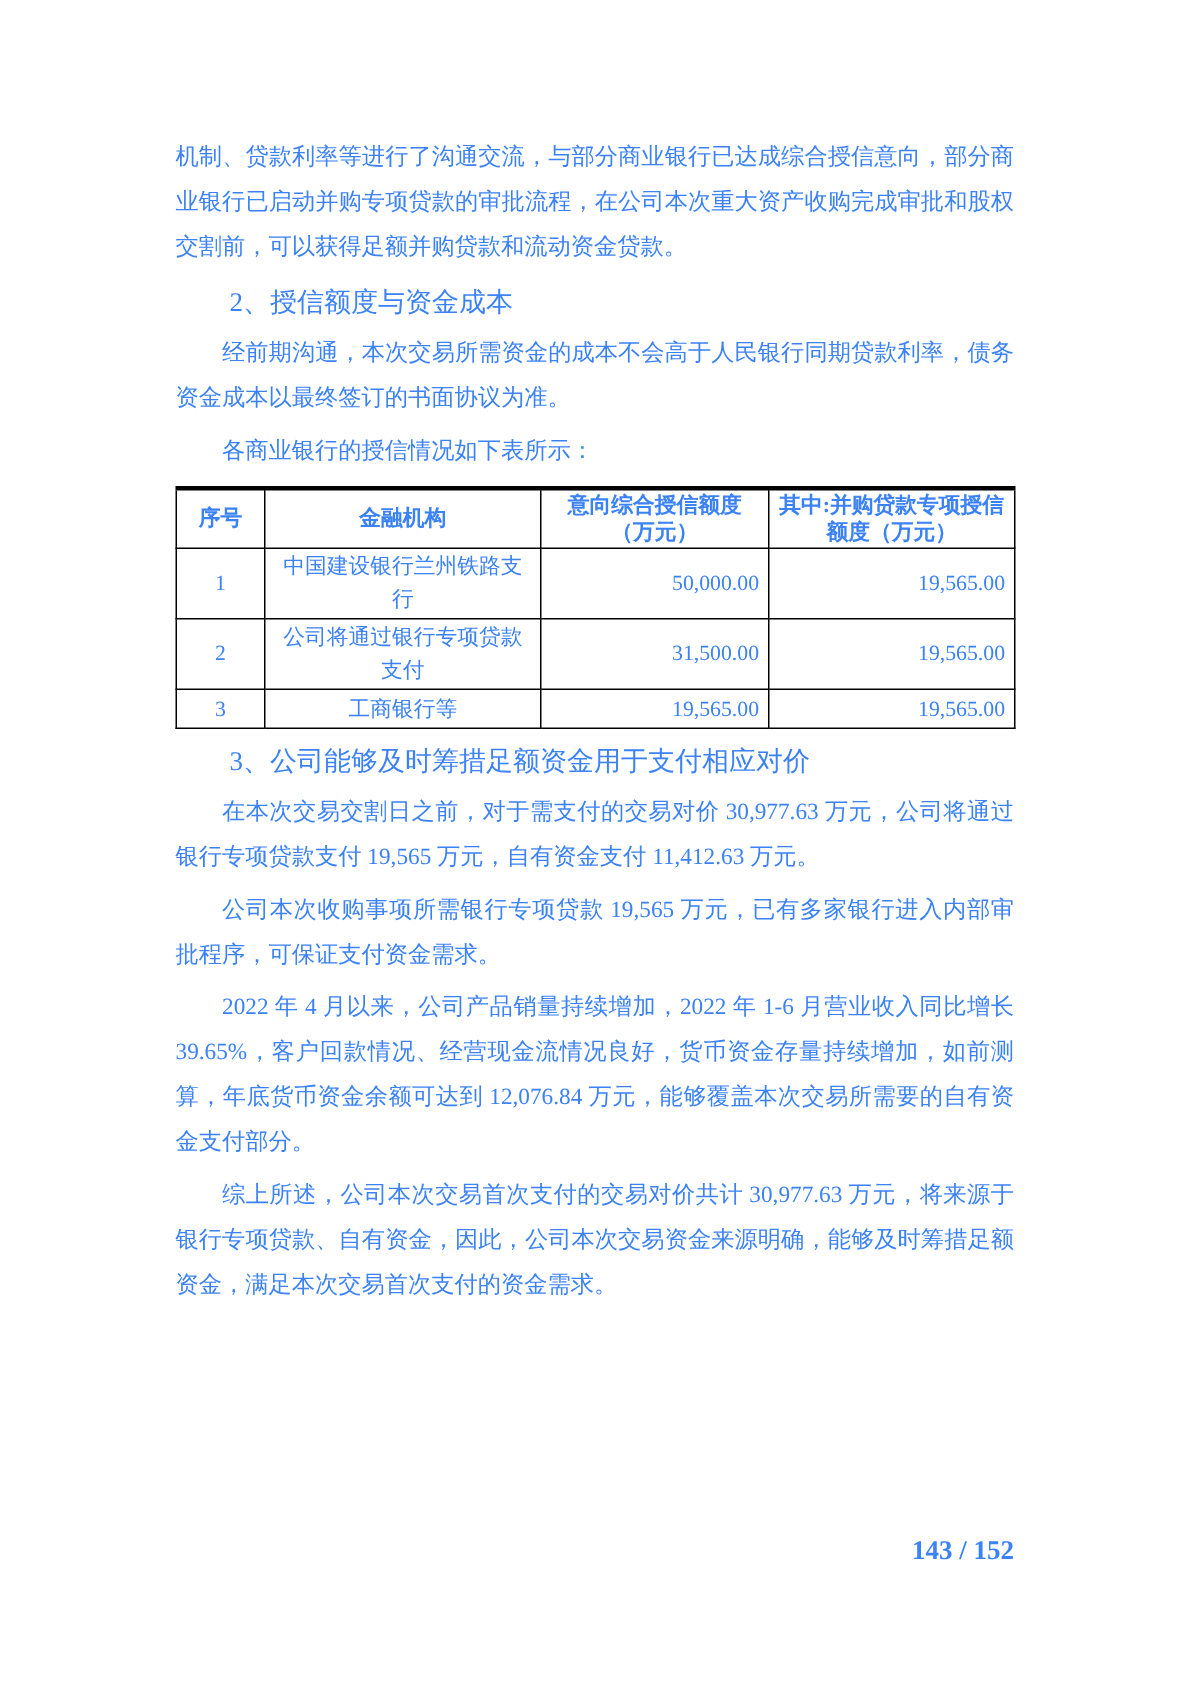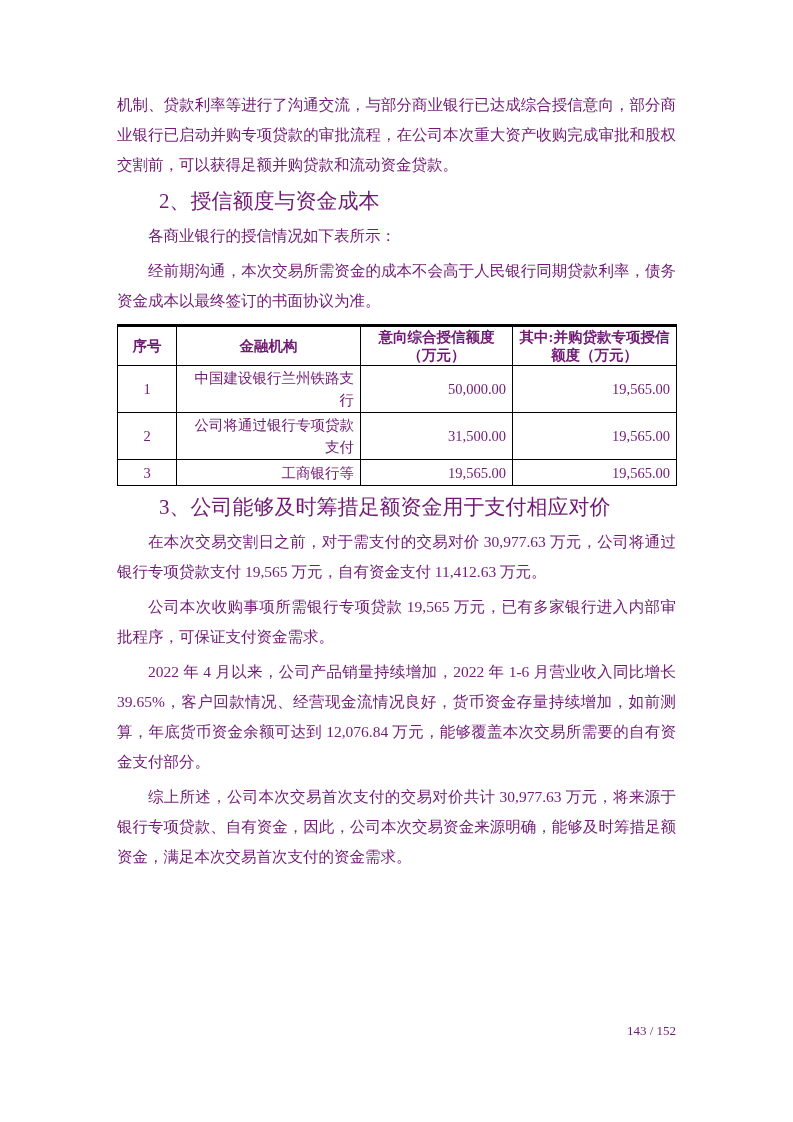--- a/index.html
+++ b/index.html
@@ -7,21 +7,21 @@
     padding: 0;
     background: #ffffff;
   }
   .page {
     position: relative;
     width: 793px;
     height: 1122px;
     background: #ffffff;
     overflow: hidden;
     font-family: "Liberation Serif", "DejaVu Serif", serif;
-    color: #701a75;
+    color: #3b82f6;
   }
   .content {
     position: absolute;
     left: 117px;
     top: 90px;
     width: 559px;
   }
   .para {
     margin: 5px 0;
     font-size: 15.5px;
@@ -29,21 +29,21 @@
     text-align: justify;
     text-indent: 2em;
     word-break: break-all;
   }
   .para.no-indent {
     text-indent: 0;
     margin-top: 0;
   }
   .heading {
     margin: 6px 0 4px 0;
-    font-size: 21px;
+    font-size: 18px;
     line-height: 30px;
     text-indent: 2em;
     font-weight: normal;
   }
   table.credit-table {
     width: 100%;
     border-collapse: collapse;
     margin-top: 8px;
     margin-bottom: 6px;
     border-top: 3px solid #000;
@@ -63,45 +63,45 @@
     line-height: 18px;
     height: 34px;
     vertical-align: middle;
   }
   table.credit-table td {
     height: 23px;
     line-height: 22px;
     vertical-align: middle;
   }
   td.cell-center { text-align: center; }
-  td.cell-left   { text-align: right; }
+  td.cell-left   { text-align: center; }
   td.cell-right  { text-align: right; }
   .page-number {
     position: absolute;
     right: 117px;
     top: 1023px;
-    font-size: 13px;
-    font-weight: normal;
+    font-size: 18px;
+    font-weight: bold;
     font-family: "Liberation Serif", "DejaVu Serif", serif;
   }
 </style>
 </head>
 <body>
 
 <div class="page">
   <div class="content">
 
     <p class="para no-indent">机制、贷款利率等进行了沟通交流，与部分商业银行已达成综合授信意向，部分商业银行已启动并购专项贷款的审批流程，在公司本次重大资产收购完成审批和股权交割前，可以获得足额并购贷款和流动资金贷款。</p>
 
     <p class="heading">2、授信额度与资金成本</p>
 
 
+    <p class="para">经前期沟通，本次交易所需资金的成本不会高于人民银行同期贷款利率，债务资金成本以最终签订的书面协议为准。</p>
+
     <p class="para">各商业银行的授信情况如下表所示：</p>
-
-    <p class="para">经前期沟通，本次交易所需资金的成本不会高于人民银行同期贷款利率，债务资金成本以最终签订的书面协议为准。</p>
 
     <table class="credit-table">
       <colgroup>
         <col style="width: 59px;">
         <col style="width: 184px;">
         <col style="width: 152px;">
         <col style="width: 164px;">
       </colgroup>
       <thead>
         <tr>

